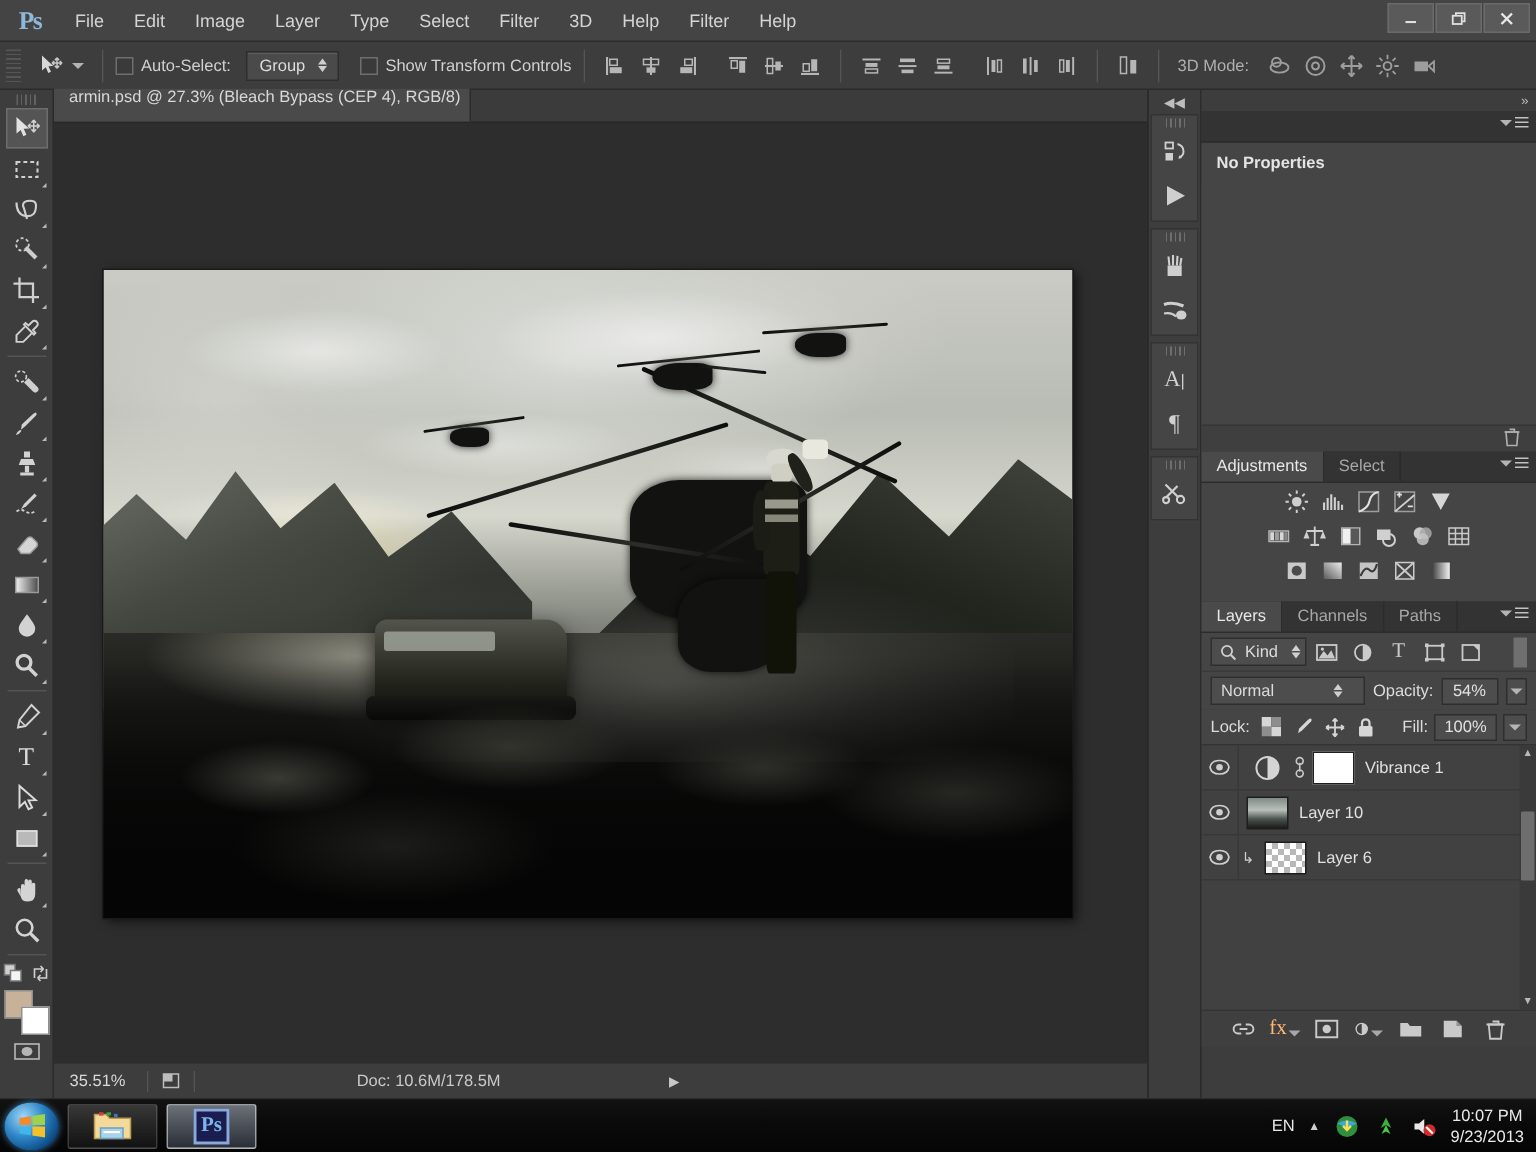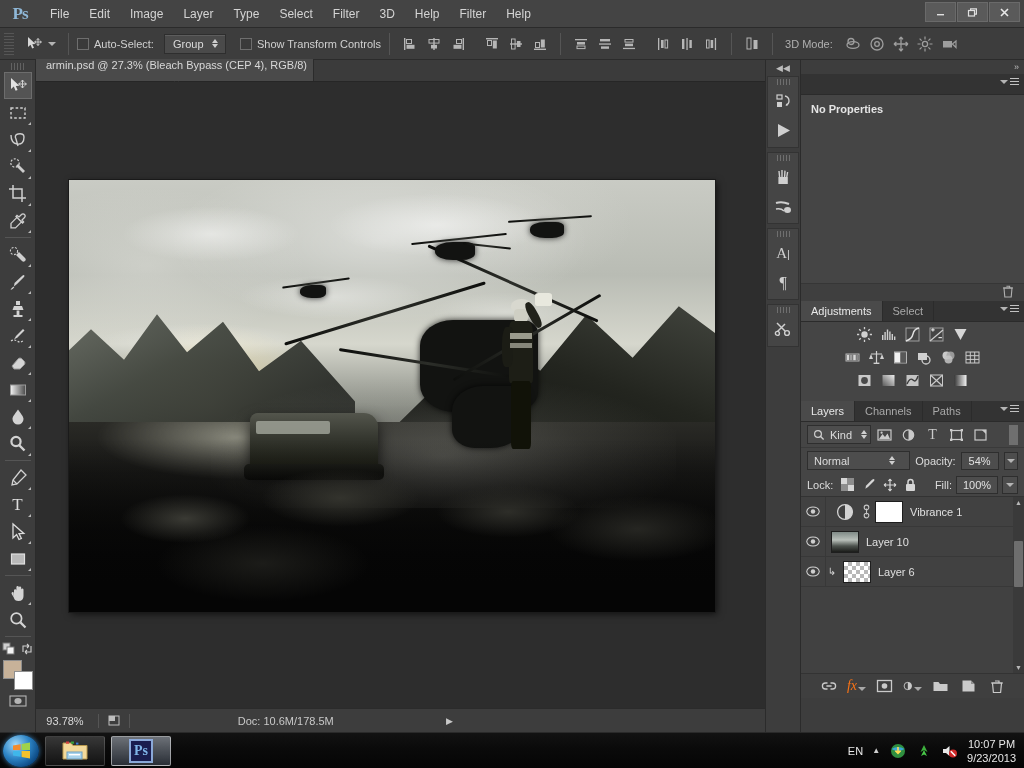--- a/index.html
+++ b/index.html
@@ -825,21 +825,21 @@
         <div class="s-part" style="left:36px;top:-4px;width:17px;height:13px;background:#e8e8de;border-radius:20%;"></div>
         <div class="s-part" style="left:3px;top:30px;width:11px;height:40px;background:#1b1c15;border-radius:40% 20% 30% 30%;"></div>
         <div class="s-part" style="left:12px;top:84px;width:20px;height:68px;background:#111208;border-radius:10%;"></div>
         <div class="s-part" style="left:11px;top:36px;width:22px;height:6px;background:#9a9a8c;"></div>
         <div class="s-part" style="left:11px;top:46px;width:22px;height:5px;background:#86867a;"></div>
       </div>
     </div>
   </div>
 
   <div class="statusbar">
-    <div class="zoomfield">93.78%</div>
+    <div class="zoomfield">35.51%</div>
     <div class="sb-sep"></div>
     <div style="width:22px;display:flex;align-items:center;justify-content:center;">
       <svg width="13" height="12" viewBox="0 0 13 12">
           <rect x="1" y="1" width="10" height="9" fill="none" stroke="#bdbdbd"></rect>
           <path d="M1 1 L7 1 L7 6 L1 6 Z" fill="#bdbdbd"></path>
         </svg>
     </div>
     <div class="sb-sep"></div>
     <div style="flex:1;text-align:center;">Doc: 10.6M/178.5M</div>
     <div style="width:24px;display:flex;align-items:center;justify-content:center;color:#c9c9c9;font-size:9px;">▶</div>
@@ -1238,21 +1238,21 @@
       </div>
       </div>
 
     <div class="lay-foot">
       <div class="foot-btn">
         <svg width="16" height="14" viewBox="0 0 16 14">
             <path d="M6.5 4 H4.4 a3 3 0 0 0 0 6 H6.5 M9.5 4 H11.6 a3 3 0 0 1 0 6 H9.5 M5.4 7 H10.6" fill="none" stroke="#cacaca" stroke-width="1.3"></path>
           </svg>
       </div>
       <div class="foot-btn">
-        <span style="font-family:'Liberation Serif',serif;font-style:italic;font-size:14px;color:#f97316;">fx</span>
+        <span style="font-family:'Liberation Serif',serif;font-size:14px;color:#fdba74;">fx</span>
         <span class="caret-sm" style="border-top-color:#a8a8a8;margin-left:1px;margin-top:6px;"></span>
       </div>
       <div class="foot-btn">
         <svg width="17" height="14" viewBox="0 0 17 14">
             <rect x="1.5" y="1.5" width="14" height="11" fill="none" stroke="#cacaca" stroke-width="1.3"></rect>
             <circle cx="8.5" cy="7" r="2.8" fill="#cacaca"></circle>
           </svg>
       </div>
       <div class="foot-btn">
         <svg width="16" height="14" viewBox="0 0 16 14">

